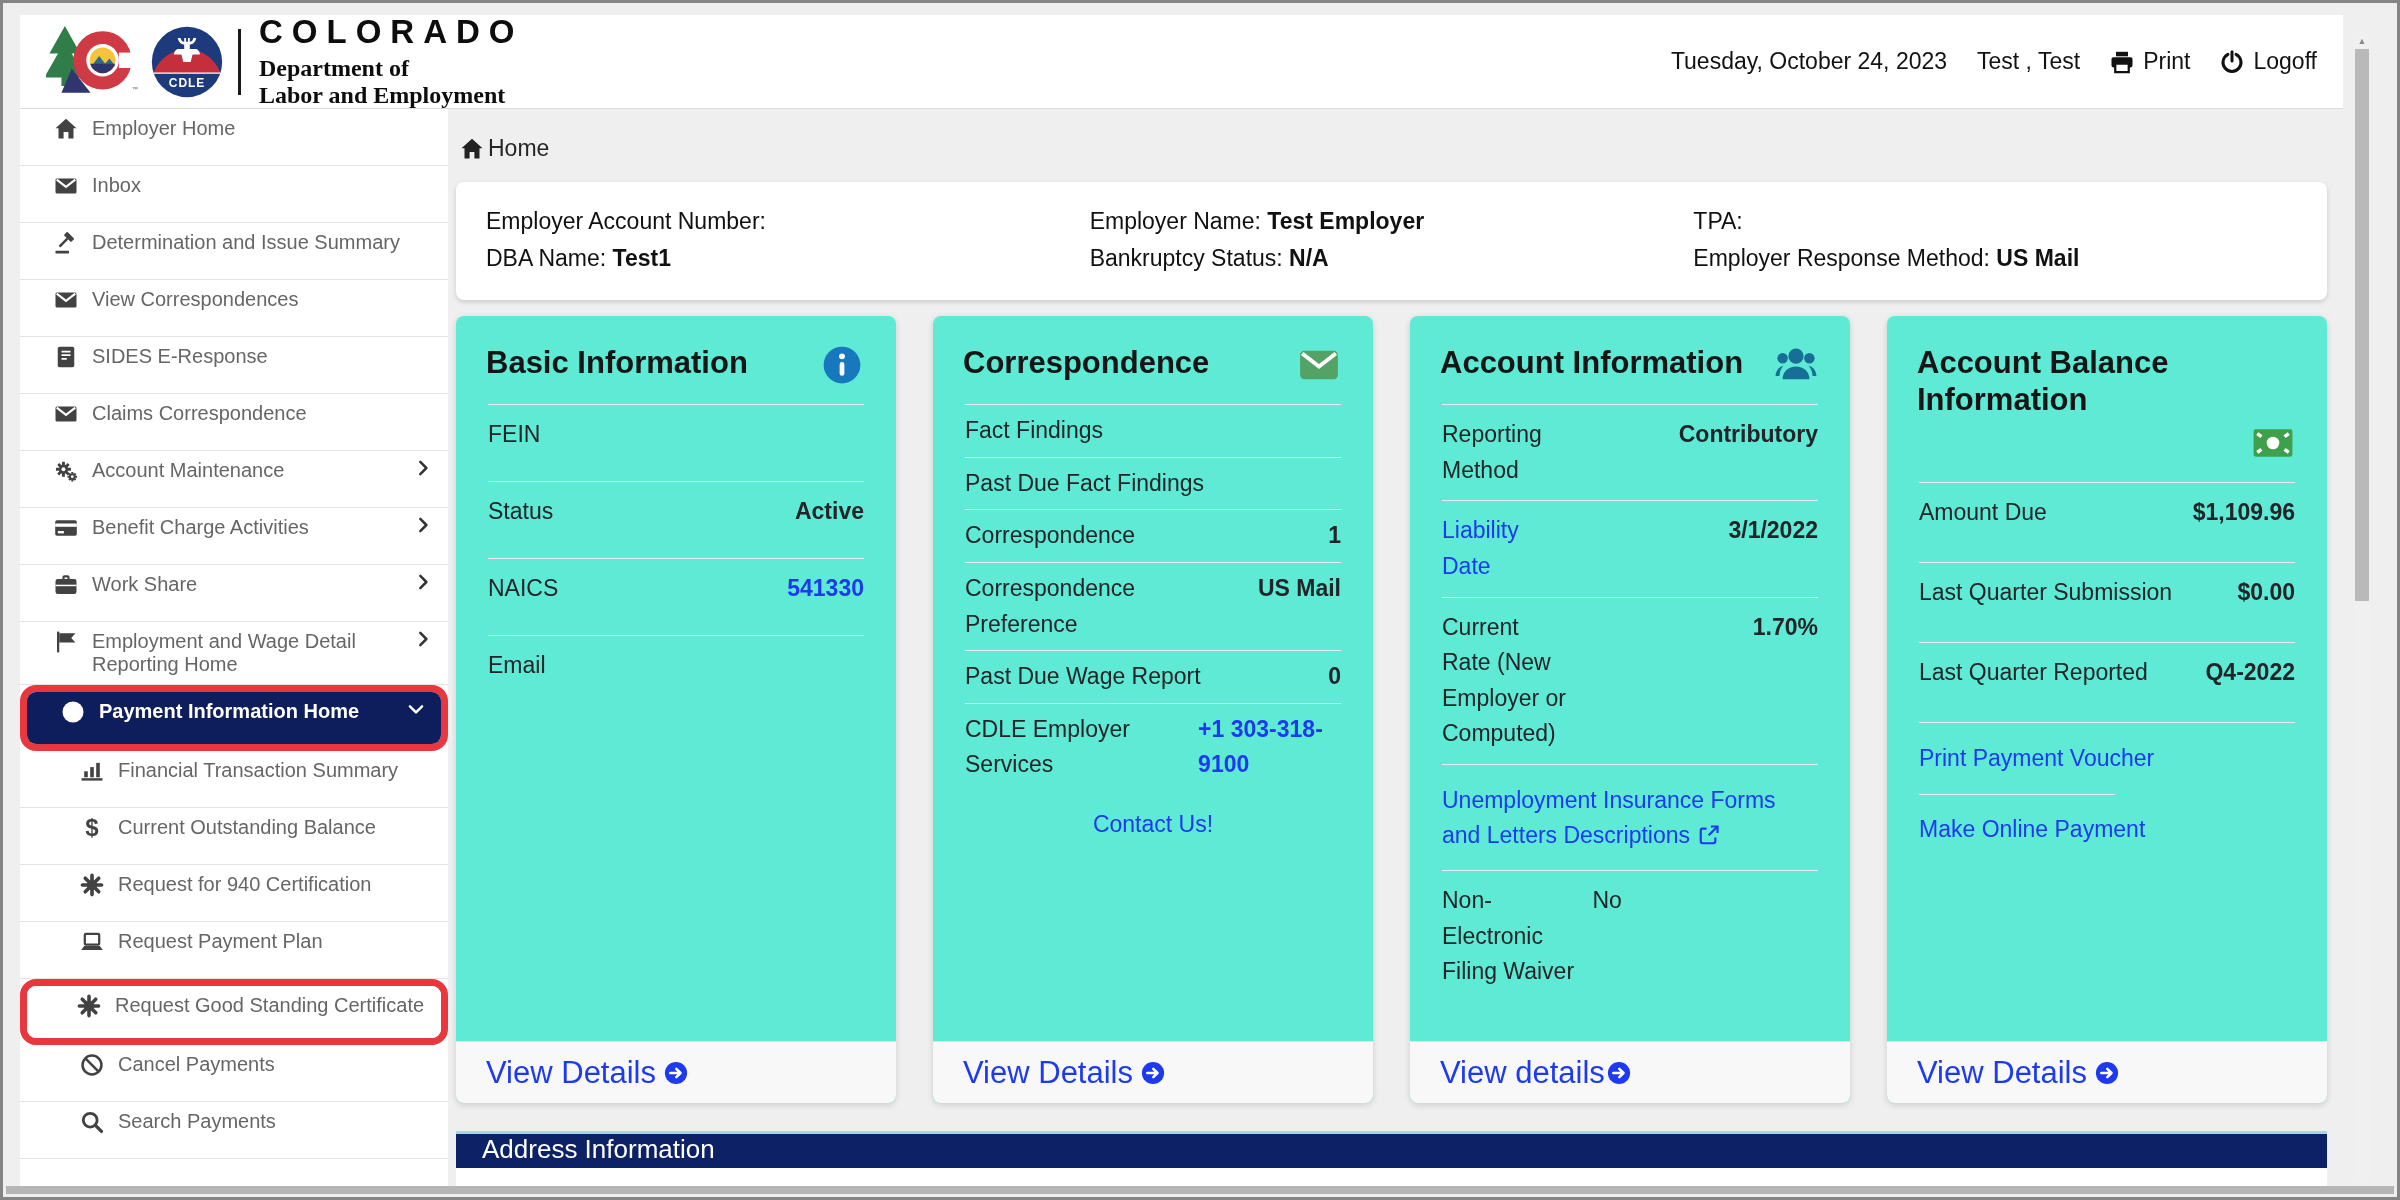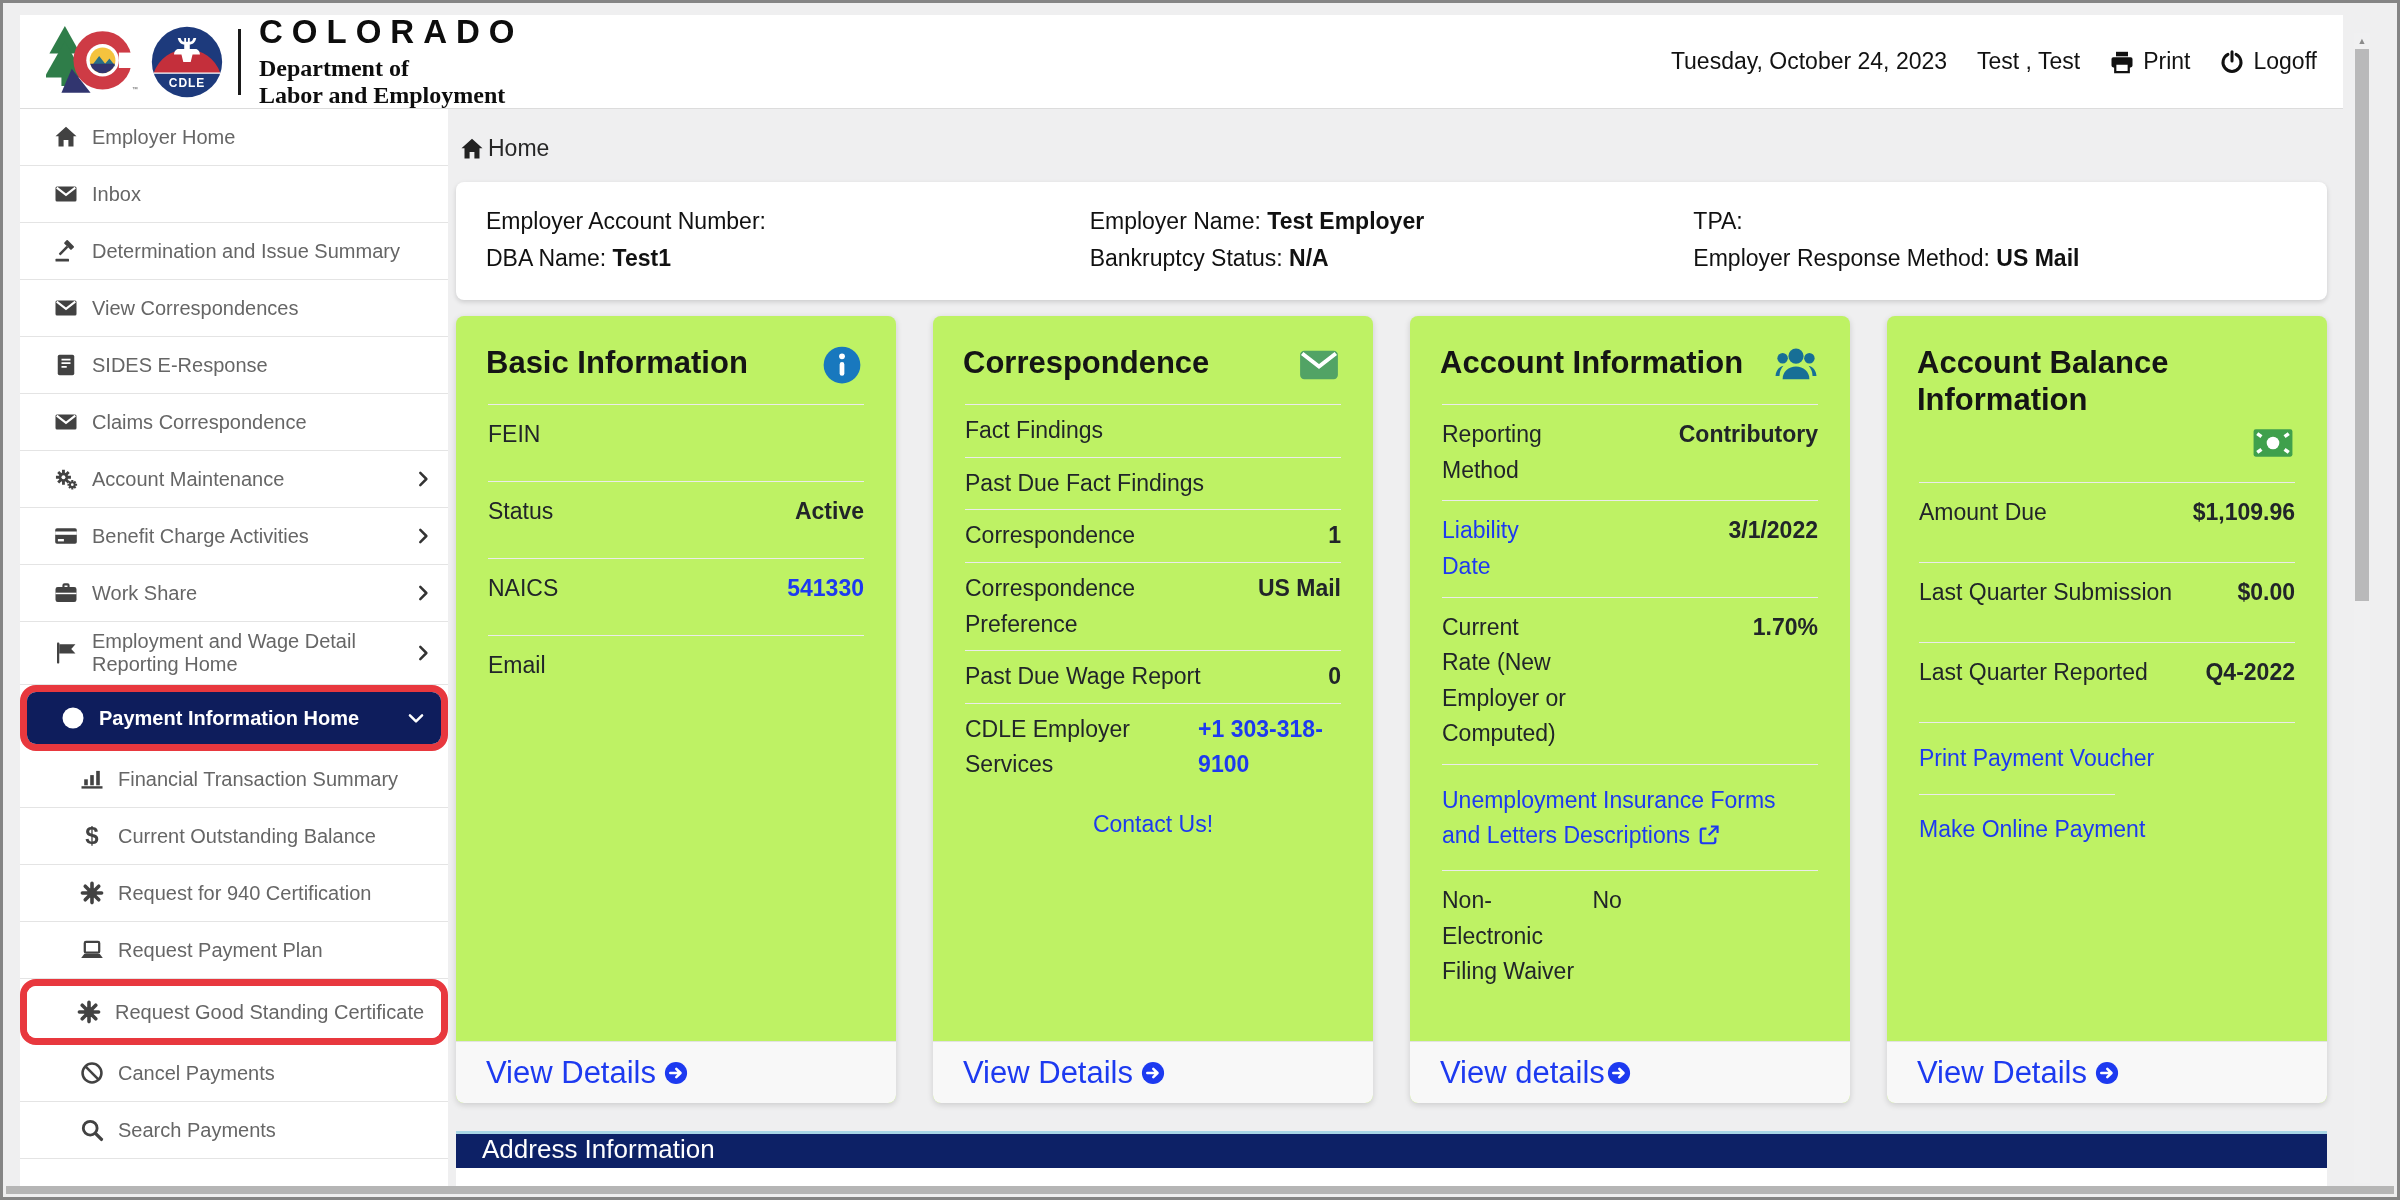--- a/index.html
+++ b/index.html
@@ -15,42 +15,42 @@
   .brand .logo { display:block; }
   .brand-divider { width:3px; height:66px; background:#1a1a1a; margin:0 18px 0 14px; }
   .brand-title { font-size:33px; font-weight:800; letter-spacing:9px; color:#0d0d0d; line-height:1;text-align:right; }
   .brand-sub { font-family:"Liberation Serif", serif; font-weight:700; font-size:24px; line-height:1.12; color:#0d0d0d; margin-top:7px; }
   .top-right { margin-left:auto; display:flex; align-items:center; gap:30px; font-size:23px; color:#121212; }
   .top-action { display:flex; align-items:center; gap:9px; cursor:pointer; }
   .top-action .ico { width:24px; height:24px; color:#111; }
 
   
   .sidebar { position:absolute; left:17px; top:106px; bottom:11px; width:428px; background:#fff; z-index:2; }
-  .side-item { display:flex; align-items:center; min-height:57px; border-bottom:1px solid #e4e4e4;
+  .side-item { display:flex; align-items:flex-start; min-height:57px; border-bottom:1px solid #e4e4e4;
     padding:8px 2px 8px 34px; color:#666; font-size:20px; cursor:pointer; background:#fff; }
   .side-item .ico { width:24px; height:24px; margin-right:14px; color:#424242; flex:none; }
   .side-item.indent { padding-left:60px; }
   .side-item .chev { margin-left:auto; width:18px; height:18px; color:#333; flex:none; }
   .ring { border:7px solid #e8383e; border-radius:16px; overflow:hidden; background:#fff; }
   .ring .side-item { border-bottom:none; min-height:52px; }
   .ring .side-item.indent { padding-left:50px; }
   .side-item.active { background:#0e1d5c; color:#fff; font-weight:700; }
   .side-item.active .ico, .side-item.active .chev { color:#fff; }
 
   
   .main { position:absolute; left:445px; top:106px; right:60px; bottom:11px; overflow:hidden; }
   .breadcrumb { display:flex; align-items:center; gap:4px; margin:26px 0 0 12px; font-size:23px; color:#262626; cursor:pointer; }
   .breadcrumb .ico { width:24px; height:24px; color:#222; }
 
   .employer-bar { margin:20px 10px 0 8px; background:#fff; border-radius:8px;
     box-shadow:0 2px 5px rgba(0,0,0,.15); padding:26px 30px; display:flex; font-size:23px; color:#111; height:118px; }
   .emp-col { flex:1; display:flex; flex-direction:column; gap:10px; }
 
   .cards { display:flex; gap:37px; margin:16px 10px 0 8px; height:787px; }
-  .card { flex:1; background:#bef264; border-radius:8px; box-shadow:0 2px 6px rgba(0,0,0,.15);
+  .card { flex:1; background:#5eead4; border-radius:8px; box-shadow:0 2px 6px rgba(0,0,0,.15);
     display:flex; flex-direction:column; overflow:hidden; }
   .card-head { display:flex; flex-wrap:wrap; align-items:flex-start; padding:28px 30px 8px; row-gap:4px; }
   .card-title { font-size:31px; font-weight:700; color:#151515; line-height:1.2; }
   .card-icon { margin-left:auto; width:48px; height:42px; }
   .card-icon svg { width:100%; height:100%; }
   .card-body { flex:1; padding:10px 32px 0; overflow:hidden; }
   .crow { display:flex; border-top:1px solid #ebebeb; padding:12px 0; font-size:23px; color:#212529; align-items:flex-start; }
   .crow .lbl { flex:1; padding-right:10px; line-height:1.55; }
   .crow .val { font-weight:700; text-align:right; max-width:46%; line-height:1.55; }
   .card.tall .crow { min-height:77px; }

